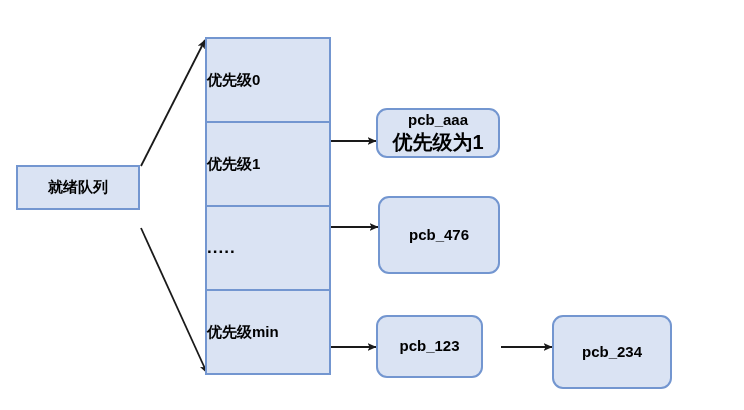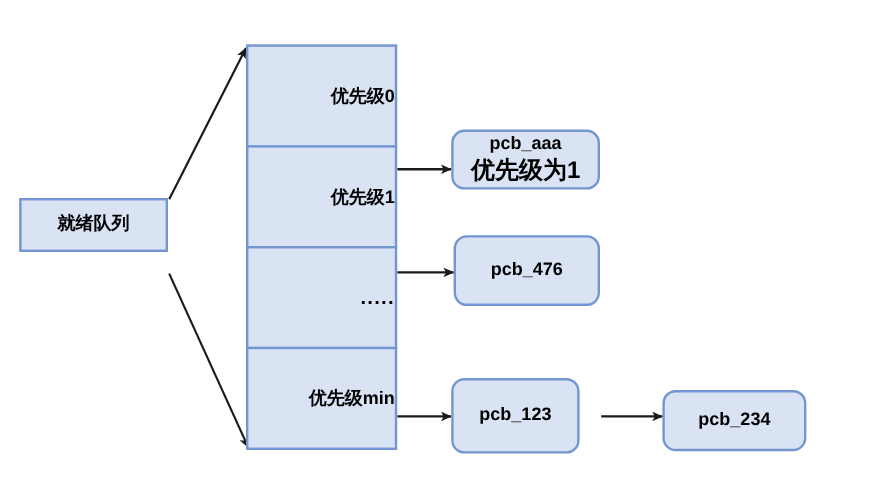--- a/index.html
+++ b/index.html
@@ -55,38 +55,38 @@
     z-index: 2;
   }
   .prio-cell {
     box-sizing: border-box;
     flex: 1 1 0;
     background: #dae3f3;
     border: 2px solid #7396d0;
     margin-top: -2px;
     display: flex;
     align-items: center;
-    justify-content: flex-end;
+    justify-content: flex-start;
     text-align: center;
     color: #000000;
     font-size: 15px;
     font-weight: bold;
   }
   .prio-cell:first-child { margin-top: 0; }
   .prio-cell.dots {
     font-size: 17px;
     letter-spacing: 1px;
   }
   .pcb-box {
     border-radius: 11px;
   }
   .pcb-aaa  { left: 376px; top: 108px; width: 124px; height: 50px; }
-  .pcb-476  { left: 378px; top: 196px; width: 122px; height: 59px; }
+  .pcb-476  { left: 378px; top: 196px; width: 122px; height: 78px; }
   .pcb-123  { left: 376px; top: 315px; width: 107px; height: 63px; }
-  .pcb-234  { left: 552px; top: 325px; width: 120px; height: 51px; }
+  .pcb-234  { left: 552px; top: 315px; width: 120px; height: 74px; }
   .pcb-lines {
     display: flex;
     flex-direction: column;
     align-items: center;
     justify-content: center;
   }
   .pcb-line2 { font-size: 20px; }
 </style>
 </head>
 <body>

